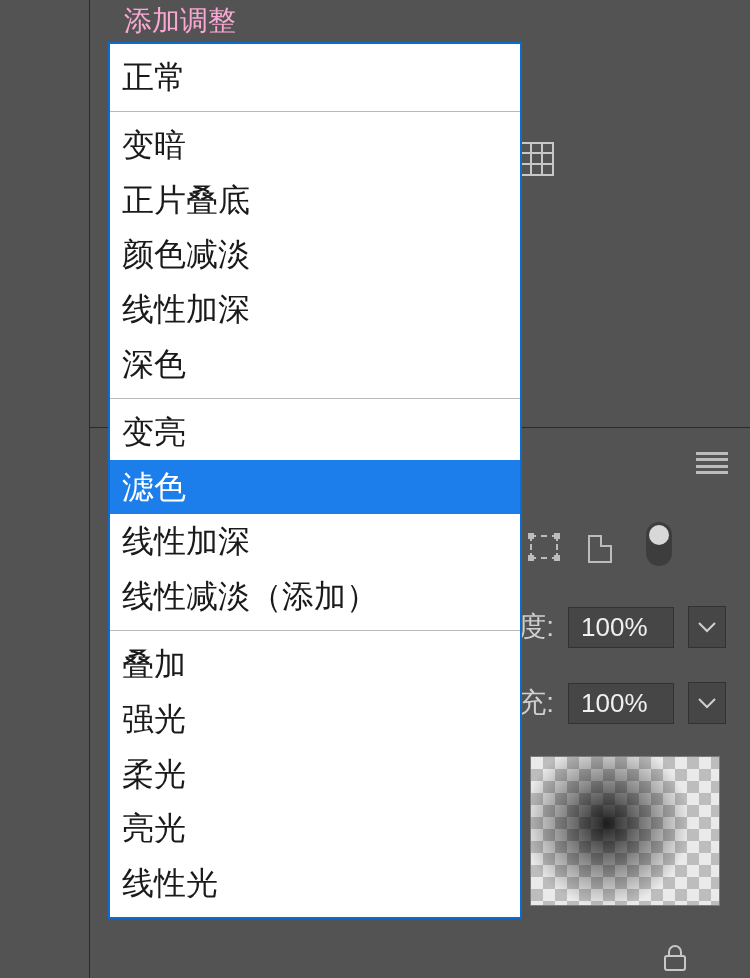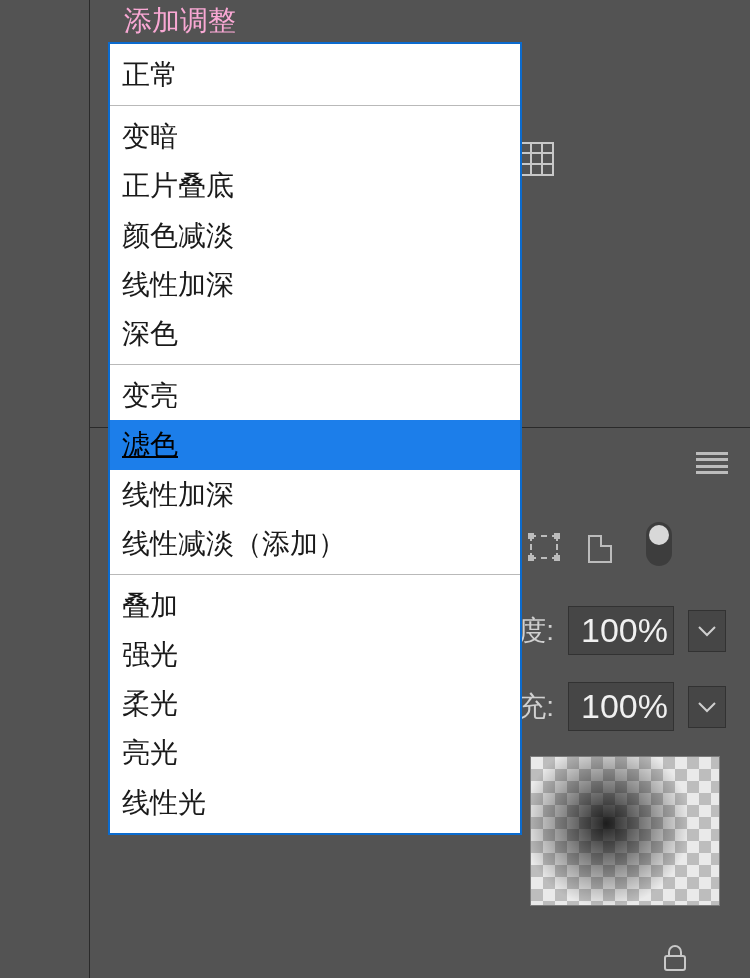--- a/index.html
+++ b/index.html
@@ -110,21 +110,21 @@
     gap: 14px;
     color: #d0d0d0;
     font-size: 28px;
   }
   .prop-row.one { top: 606px; right: 24px; }
   .prop-row.two { top: 682px; right: 24px; }
   .prop-input {
     background: #464646;
     border: 1px solid #323232;
     color: #f0f0f0;
-    font-size: 34px;
+    font-size: 26px;
     padding: 4px 12px;
     width: 106px;
     text-align: left;
   }
   .prop-drop {
     width: 38px; height: 42px;
     background:#464646;
     border:1px solid #323232;
     display:flex; align-items:center; justify-content:center;
   }
@@ -173,30 +173,29 @@
     border: 2px solid #0b6bce;
     max-height: 934px;
     overflow: hidden;
   }
   .menu-group {
     border-bottom: 1px solid #b9b9b9;
     padding: 6px 0;
   }
   .menu-group:last-child { border-bottom: none; }
   .menu-item {
-    font-size: 28px;
+    font-size: 32px;
     color: #1a1a1a;
     padding: 5px 10px 5px 12px;
     line-height: 1.4;
     cursor: default;
   }
   .menu-item.selected {
     background: #1c7eea;
-    color: #000000;
-    text-decoration: underline;
+    color: #ffffff;
   }
 </style>
 </head>
 <body>
 
 <div class="sidebar-strip"></div>
 
 <div class="panel-section-top">
   <div class="panel-title">添加调整</div>
 </div>

